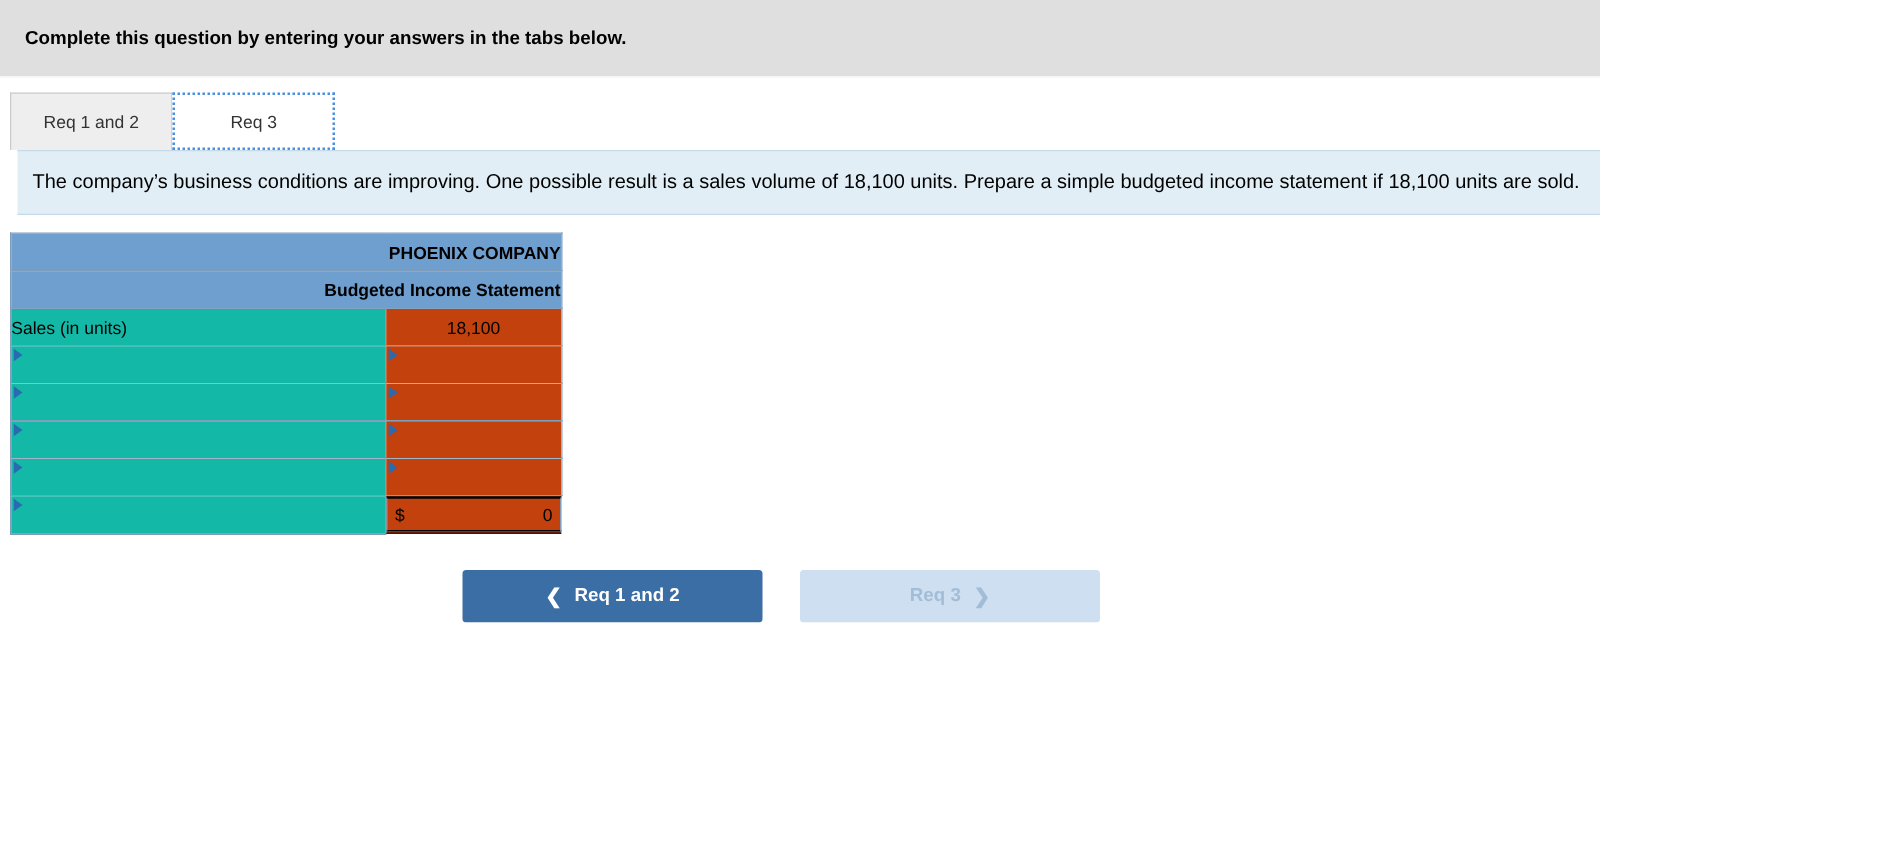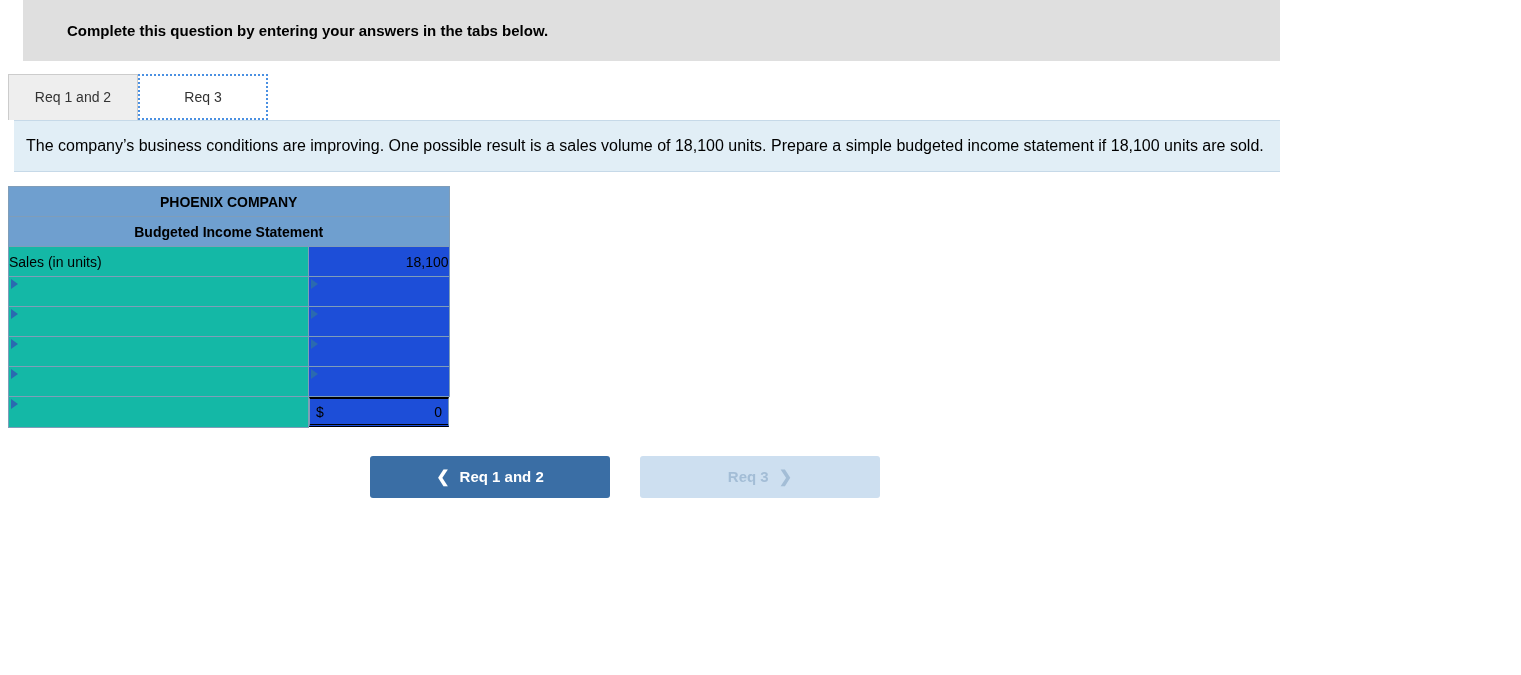--- a/index.html
+++ b/index.html
@@ -8,25 +8,24 @@
     font-family: Verdana, Arial, sans-serif;
     font-size: 14px;
     background: #fff;
     color: #000;
   }
   .container {
     width: 1280px;
   }
   .instruction-bar {
     background: #dfdfdf;
-    padding: 22px 44px;
+    padding: 22px 20px;
     font-weight: bold;
     font-size: 15px;
     border-bottom: 1px solid #fff;
-    margin-left: 23px;
   }
   .tabs {
     display: flex;
     padding: 12px 0 0 8px;
     gap: 0;
   }
   .tab {
     padding: 14px 22px;
     font-size: 14px;
     background: #eee;
@@ -58,39 +57,39 @@
     margin: 14px 0 0 8px;
     border-collapse: collapse;
   }
   .worksheet td, .worksheet th {
     border: 1px solid #7f9db9;
     padding: 0;
     height: 30px;
   }
   .hdr {
     background: #6f9fcf;
-    text-align: center;
+    text-align: right;
     font-weight: bold;
     font-size: 14px;
     padding: 6px 0;
   }
   .label-cell {
     width: 300px;
     padding: 4px 6px;
     font-size: 14px;
     position: relative;
     background: #14b8a6;
   }
   .val-cell {
     width: 140px;
-    text-align: right;
+    text-align: center;
     padding: 4px 6px;
     font-size: 14px;
     position: relative;
-    background: #1d4ed8;
+    background: #c2410c;
   }
   .val-cell.split {
     display: flex;
     align-items: center;
     justify-content: space-between;
     padding: 4px 6px;
   }
   .dd-tri {
     position: absolute;
     top: 2px;

